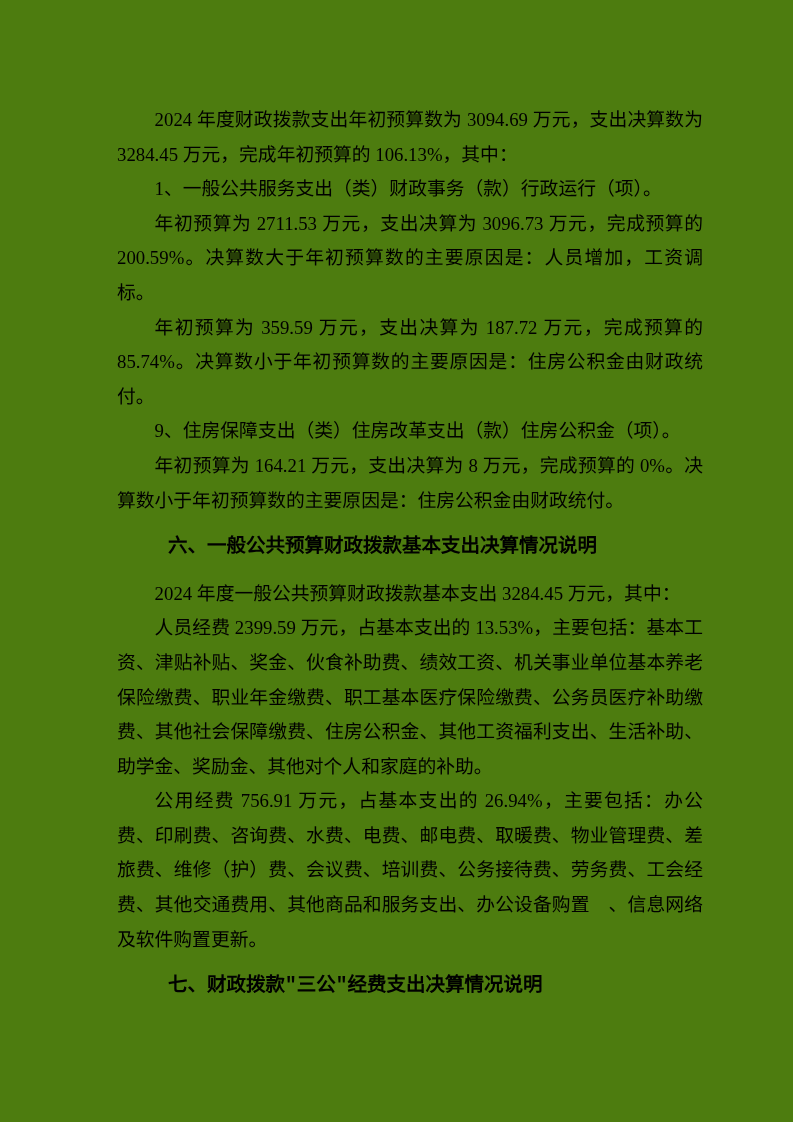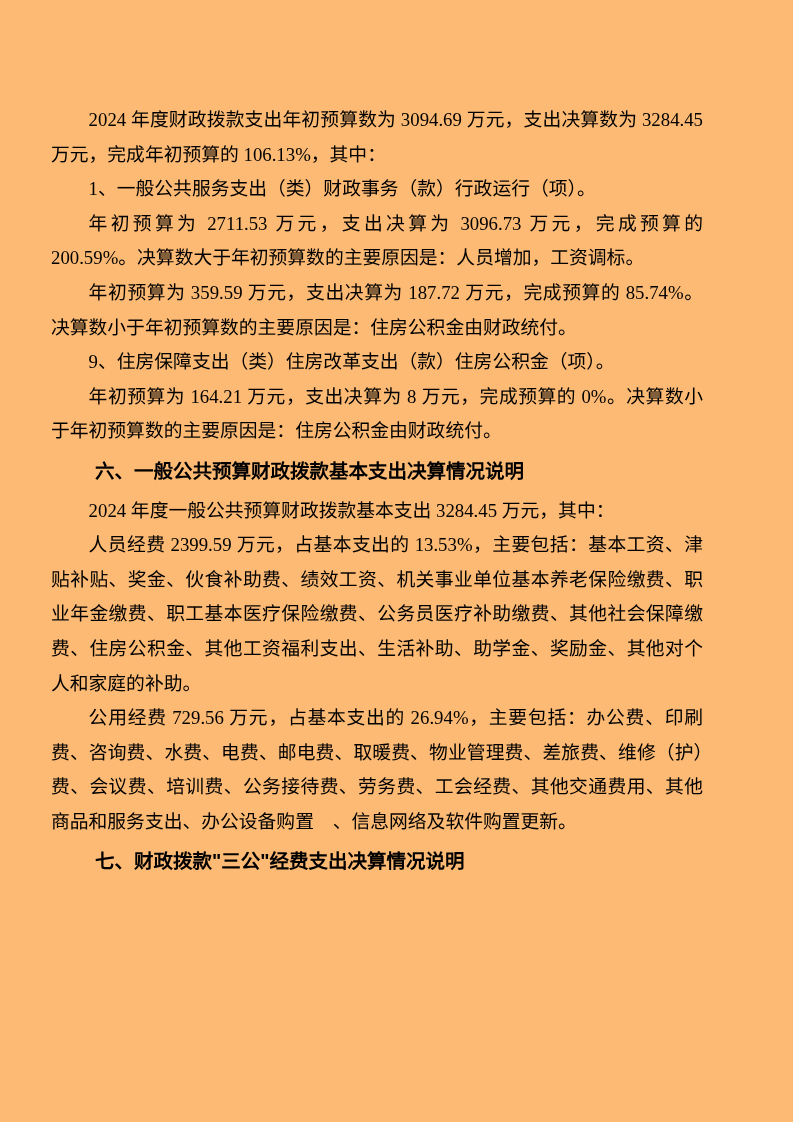--- a/index.html
+++ b/index.html
@@ -11,42 +11,42 @@
   body {
     width: 793px;
     height: 1122px;
     overflow: hidden;
     position: relative;
   }
   .page {
     box-sizing: border-box;
     width: 793px;
     height: 1122px;
-    padding: 103px 90px 0 51px;
-    background: #fdba74;
+    padding: 103px 90px 0 117px;
+    background: #4d7c0f;
     color: #000000;
   }
   .doc-body {
     font-family: "Liberation Serif", "DejaVu Serif", serif;
     font-size: 18.8px;
     line-height: 34.6px;
   }
   p.para {
     margin: 0;
     text-indent: 2em;
     text-align: justify;
     text-justify: inter-character;
     text-align-last: left;
     font-weight: normal;
     color: #000000;
   }
   h2.heading {
-    margin: 5px;
+    margin: 12px;
     text-indent: 2em;
-    font-family: Liberation Sans, sans-serif;
+    font-family: Liberation Mono, monospace;
     font-size: 19.5px;
     line-height: 34.6px;
     font-weight: bold;
     color: #000000;
     text-align: left;
   }
 </style>
 </head>
 <body>
 
@@ -65,18 +65,18 @@
     <p class="para">9、住房保障支出（类）住房改革支出（款）住房公积金（项）。</p>
 
     <p class="para">年初预算为 164.21 万元，支出决算为 8 万元，完成预算的 0%。决算数小于年初预算数的主要原因是：住房公积金由财政统付。</p>
 
     <h2 class="heading">六、一般公共预算财政拨款基本支出决算情况说明</h2>
 
     <p class="para">2024 年度一般公共预算财政拨款基本支出 3284.45 万元，其中：</p>
 
     <p class="para">人员经费 2399.59 万元，占基本支出的 13.53%，主要包括：基本工资、津贴补贴、奖金、伙食补助费、绩效工资、机关事业单位基本养老保险缴费、职业年金缴费、职工基本医疗保险缴费、公务员医疗补助缴费、其他社会保障缴费、住房公积金、其他工资福利支出、生活补助、助学金、奖励金、其他对个人和家庭的补助。</p>
 
-    <p class="para">公用经费 729.56 万元，占基本支出的 26.94%，主要包括：办公费、印刷费、咨询费、水费、电费、邮电费、取暖费、物业管理费、差旅费、维修（护）费、会议费、培训费、公务接待费、劳务费、工会经费、其他交通费用、其他商品和服务支出、办公设备购置　、信息网络及软件购置更新。</p>
+    <p class="para">公用经费 756.91 万元，占基本支出的 26.94%，主要包括：办公费、印刷费、咨询费、水费、电费、邮电费、取暖费、物业管理费、差旅费、维修（护）费、会议费、培训费、公务接待费、劳务费、工会经费、其他交通费用、其他商品和服务支出、办公设备购置　、信息网络及软件购置更新。</p>
 
     <h2 class="heading">七、财政拨款"三公"经费支出决算情况说明</h2>
 
   </div>
 </div>
 
 </body></html>

